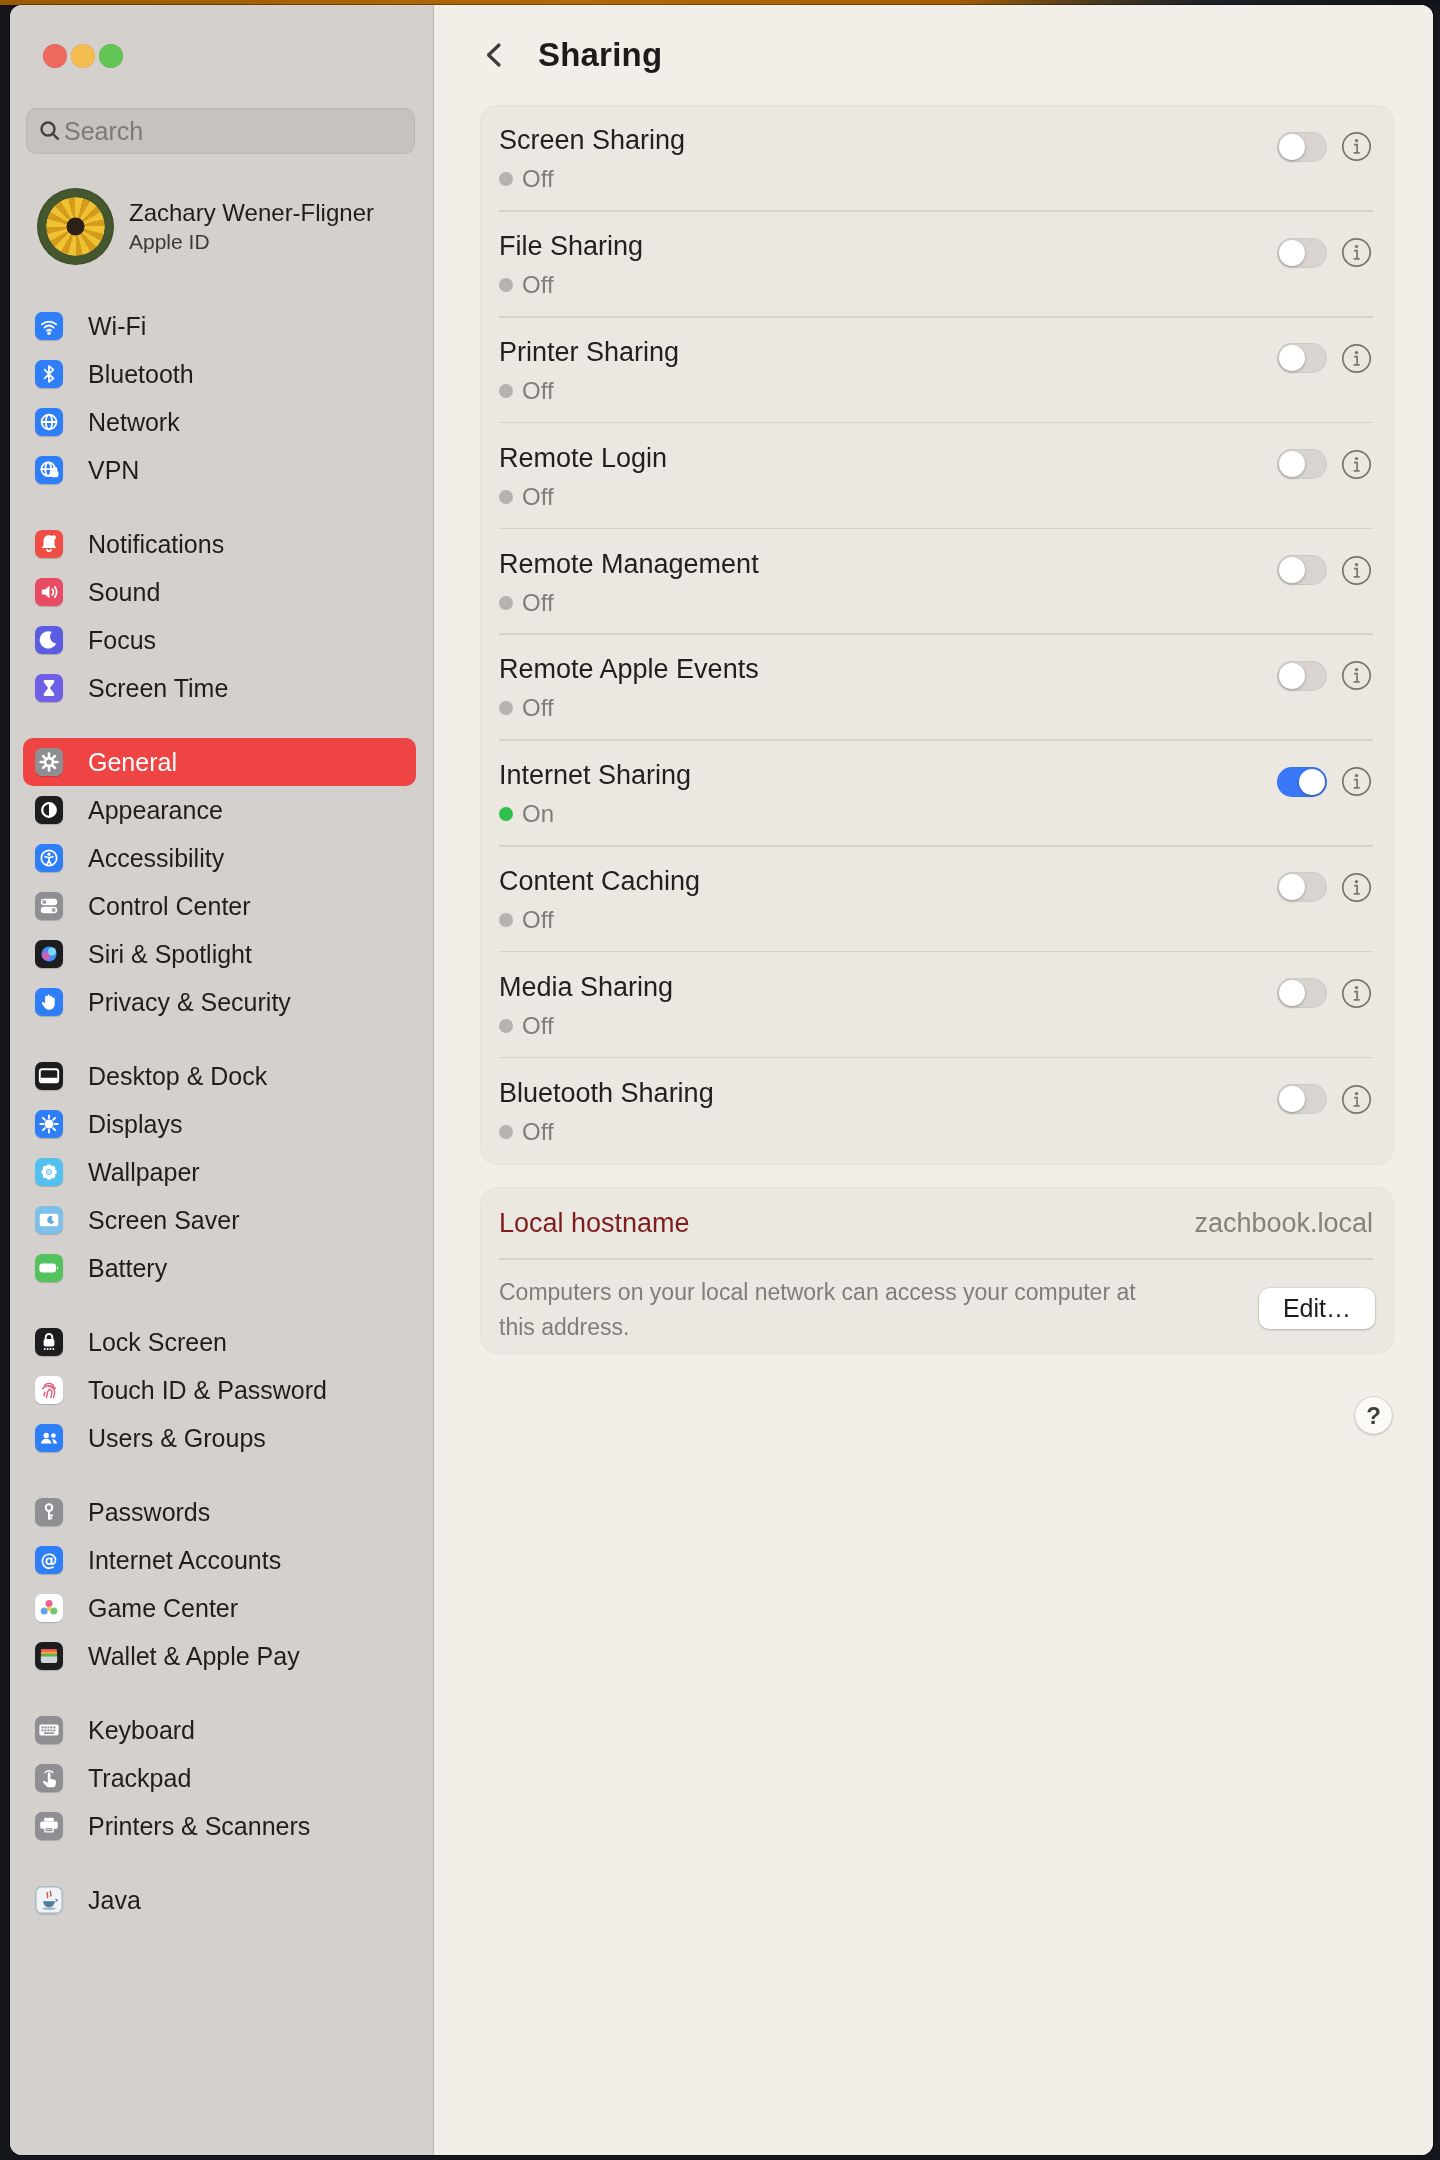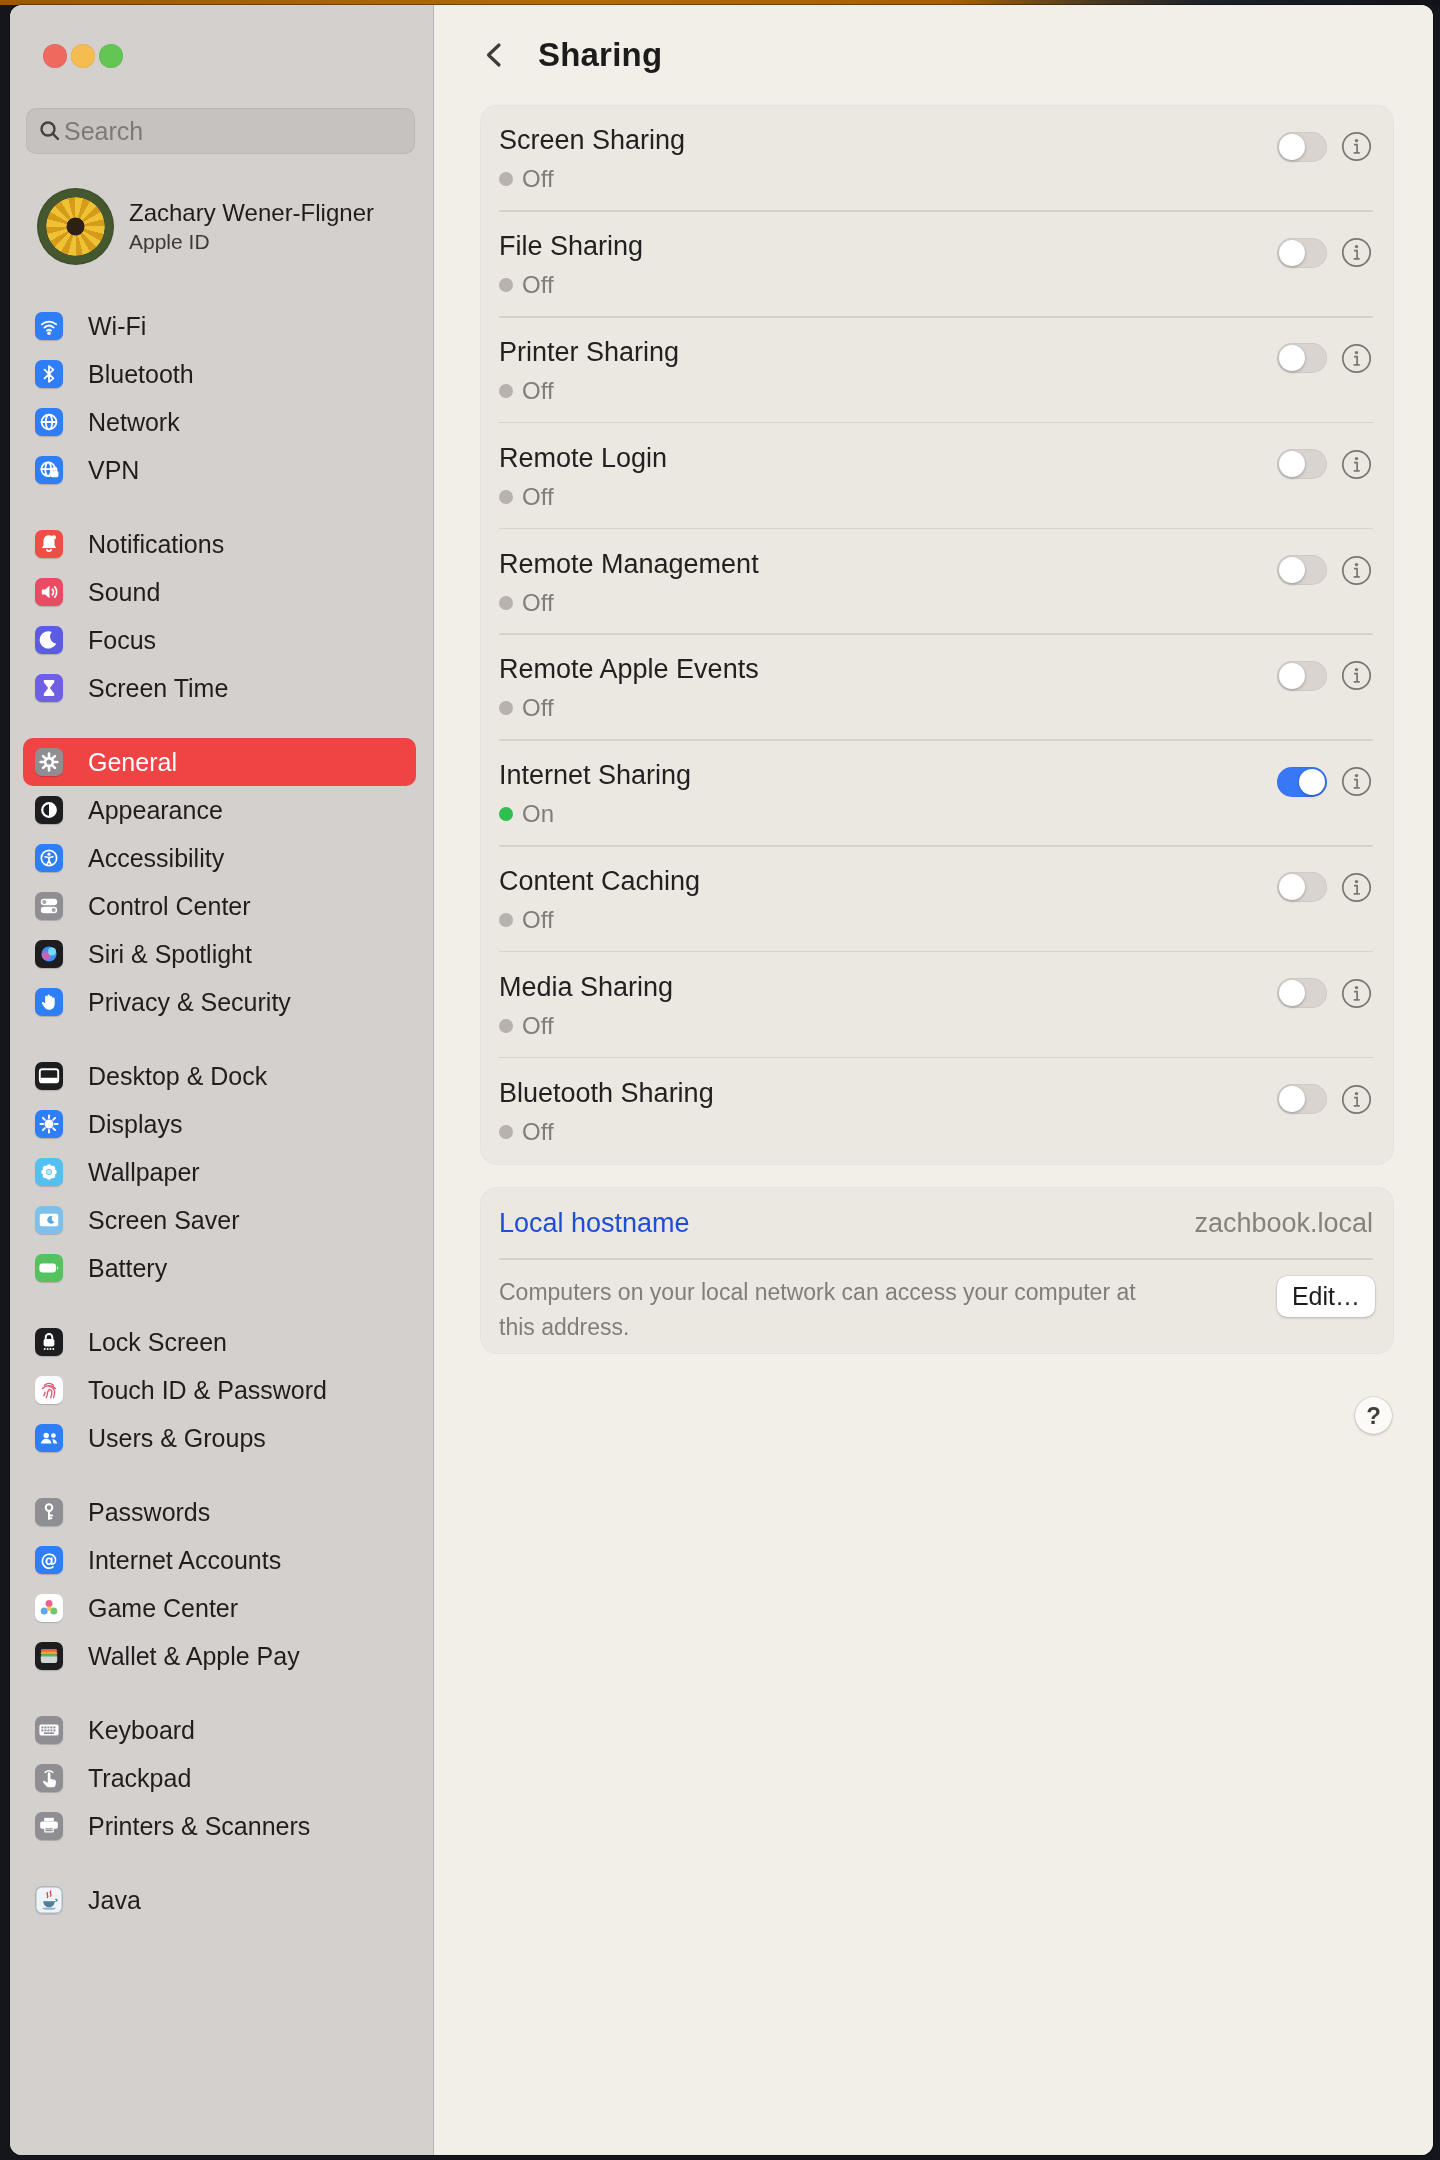--- a/index.html
+++ b/index.html
@@ -69,28 +69,28 @@
   .stxt{font-size:24px;color:#827d78;}
   .srow-controls{display:flex;align-items:center;gap:14px;transform:translateY(-12px);}
   .toggle{width:50px;height:30px;border-radius:15px;background:#d9d4cf;box-shadow:inset 0 0 0 1px rgba(0,0,0,0.05);position:relative;flex:none;cursor:default;}
   .toggle .knob{position:absolute;top:2px;left:2px;width:26px;height:26px;border-radius:50%;background:#fff;box-shadow:0 1px 3px rgba(0,0,0,0.3);}
   .toggle.on{background:#3878f6;}
   .toggle.on .knob{left:auto;right:2px;}
   .info{width:31px;height:31px;padding:0;border:none;background:none;flex:none;cursor:default;}
   .info svg{width:31px;height:31px;display:block;}
   #host-card{top:1183px;height:165px;}
   .hrow1{height:70px;display:flex;align-items:center;justify-content:space-between;padding:0 20px 0 18px;}
-  .hlabel{font-size:27px;color:#1d4ed8;}
+  .hlabel{font-size:27px;color:#7f1d1d;}
   .hval{font-size:27px;color:#87827b;}
   .hdiv{height:1.5px;background:rgba(0,0,0,0.085);margin-left:18px;margin-right:20px;}
   .hrow2{display:flex;align-items:flex-start;justify-content:space-between;padding:15px 18px 0 18px;}
   .hdesc{font-size:23px;line-height:35px;color:#827d78;max-width:665px;margin:0;}
   .editbtn{
-    height:41px;padding:0 15px;border-radius:10px;background:#ffffff;border:none;
-    font-size:25px;color:#1e1c1a;font-family:inherit;margin-top:1px;cursor:default;
+    height:41px;padding:0 24px;border-radius:10px;background:#ffffff;border:none;
+    font-size:25px;color:#1e1c1a;font-family:inherit;margin-top:13px;cursor:default;
     box-shadow:0 0 0 0.5px rgba(0,0,0,0.1),0 1px 3px rgba(0,0,0,0.18);
   }
   .help{
     position:absolute;top:1392px;right:41px;width:37px;height:37px;border-radius:50%;
     background:#fcfaf7;border:none;font-size:24px;font-weight:bold;color:#413e3b;font-family:inherit;cursor:default;
     box-shadow:0 0 0 0.5px rgba(0,0,0,0.14),0 1px 3px rgba(0,0,0,0.2);
     display:flex;align-items:center;justify-content:center;
   }
 </style>
 </head>

